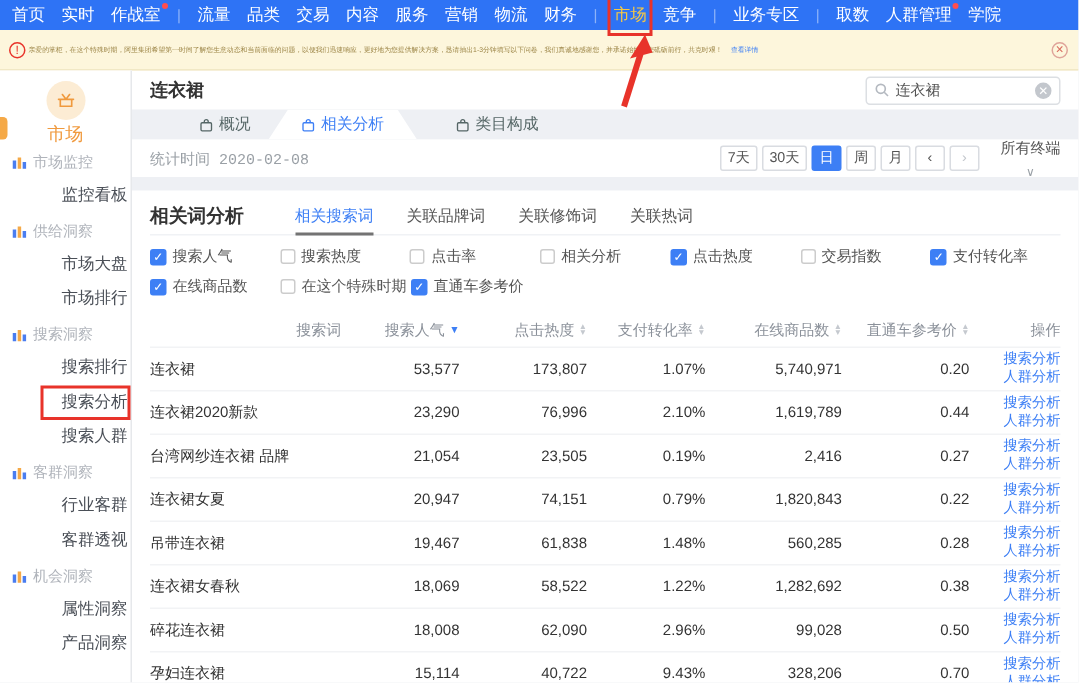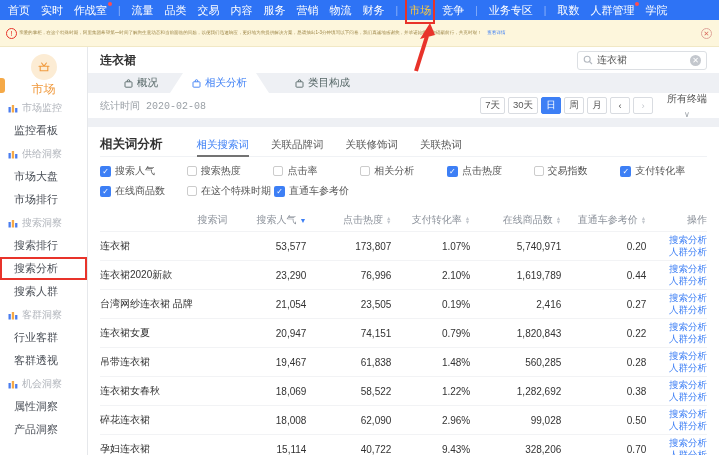--- a/index.html
+++ b/index.html
@@ -21,33 +21,33 @@
   .notice-close { position:absolute; right:7px; top:8px; width:11px; height:11px; border:1px solid #dfa49a; color:#d96c5f; border-radius:50%; font-size:7px; line-height:9px; text-align:center; cursor:pointer; }
 
   
   .app { display:flex; height:408px; }
   .sidebar { width:88px; background:#fff; border-right:1px solid #e6e8eb; flex-shrink:0; position:relative; }
   .side-float { position:absolute; left:0; top:31px; width:5px; height:15px; background:#f5a947; border-radius:0 3px 3px 0; }
   .logo { text-align:center; padding-top:7px; height:49px; }
   .logo-circle { width:26px; height:26px; border-radius:50%; background:#fcecd4; margin:0 auto; display:flex; align-items:center; justify-content:center; }
   .logo-label { color:#f09a3e; font-size:12px; margin-top:1px; }
   .side-title { display:flex; align-items:center; gap:4px; padding-left:8px; height:23px; font-size:10px; color:#b0b4bb; }
-  .side-item { height:23px; line-height:23px; padding-left:14px; font-size:11px; color:#4a4f57; cursor:pointer; }
+  .side-item { height:23px; line-height:23px; padding-left:14px; font-size:11px; color:#4a4f57; cursor:pointer;margin-left:27px; }
   .side-item.annotated { outline:2px solid #e8332a; outline-offset:-2px; }
 
   
   .main { flex:1; display:flex; flex-direction:column; min-width:0; }
   .header-card { background:#fff; }
   .title-row { height:26px; display:flex; align-items:center; justify-content:space-between; padding:0 12px; }
   .page-title { font-size:12px; font-weight:bold; color:#333; }
   .searchbox { width:130px; height:19px; border:1px solid #dcdfe3; border-radius:3px; display:flex; align-items:center; gap:4px; padding:0 5px; background:#fff; }
   .searchbox input { border:0; outline:0; flex:1; min-width:0; font-size:10px; color:#555; background:transparent; font-family:"Liberation Sans",sans-serif; }
   .search-clear { width:11px; height:11px; border-radius:50%; background:#c3c7cd; color:#fff; font-size:8px; line-height:11px; text-align:center; cursor:pointer; flex-shrink:0; }
 
-  .tab-strip { height:20px; background:#eef0f4; display:flex; align-items:flex-end; padding-left:24px; }
+  .tab-strip { height:20px; background:#eef0f4; display:flex; align-items:flex-end; padding-left:33px; }
   .hd-tab { height:20px; display:flex; align-items:center; gap:4px; padding:0 12px; font-size:10.5px; color:#566; cursor:pointer; }
   .hd-tab .tab-ic { display:flex; }
   .hd-tab.active { background:#fff; color:#3d7ff5; padding:0 22px; clip-path:polygon(13px 0, calc(100% - 13px) 0, 100% 100%, 0 100%); }
   .hd-tab + .hd-tab:not(.active) { margin-left:14px; }
 
   .stats-row { height:25px; background:#fff; display:flex; align-items:center; padding:0 12px; }
   .stats-label { font-size:10px; color:#9aa0a6;font-family:Liberation Mono, monospace; }
   .date-group { margin-left:auto; display:flex; gap:3px; align-items:center; }
   .range-btn { min-width:20px; height:17px; border:1px solid #d9dce1; background:#fff; border-radius:2px; font-size:9.5px; color:#555; padding:0 4px; cursor:pointer; font-family:"Liberation Sans",sans-serif; }
   .range-btn.active { background:#3d7ff5; border-color:#3d7ff5; color:#fff; }

